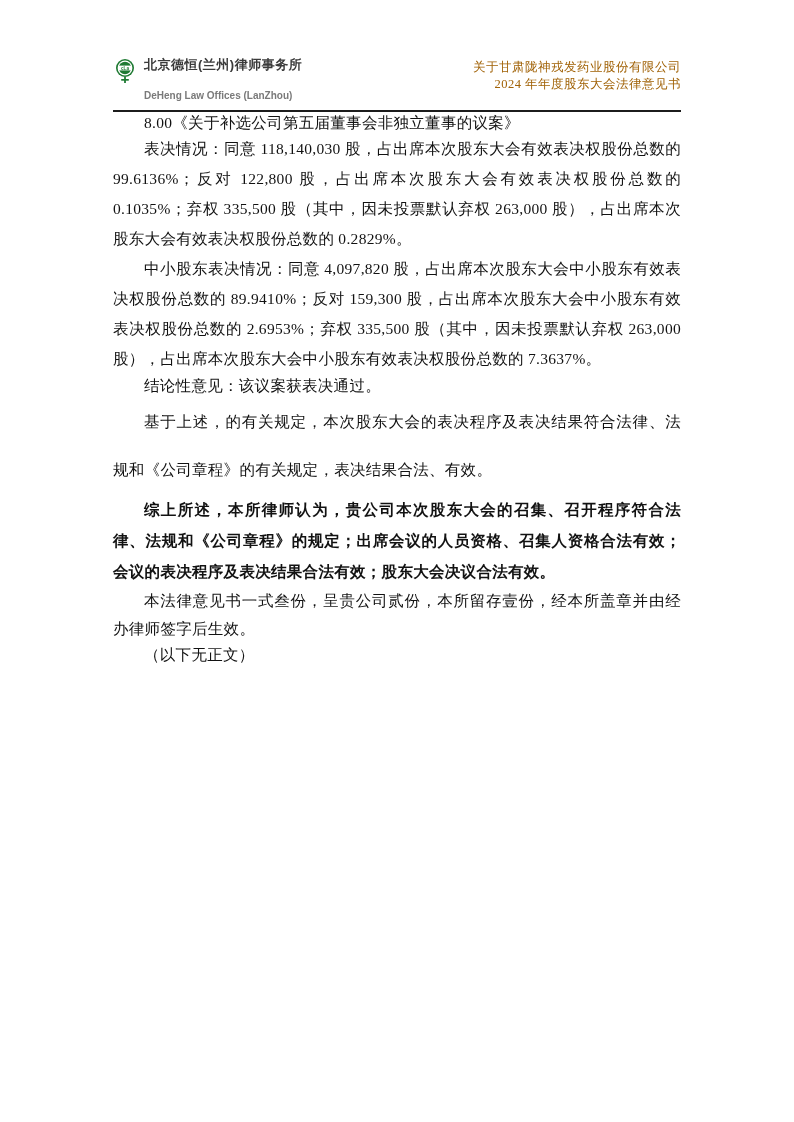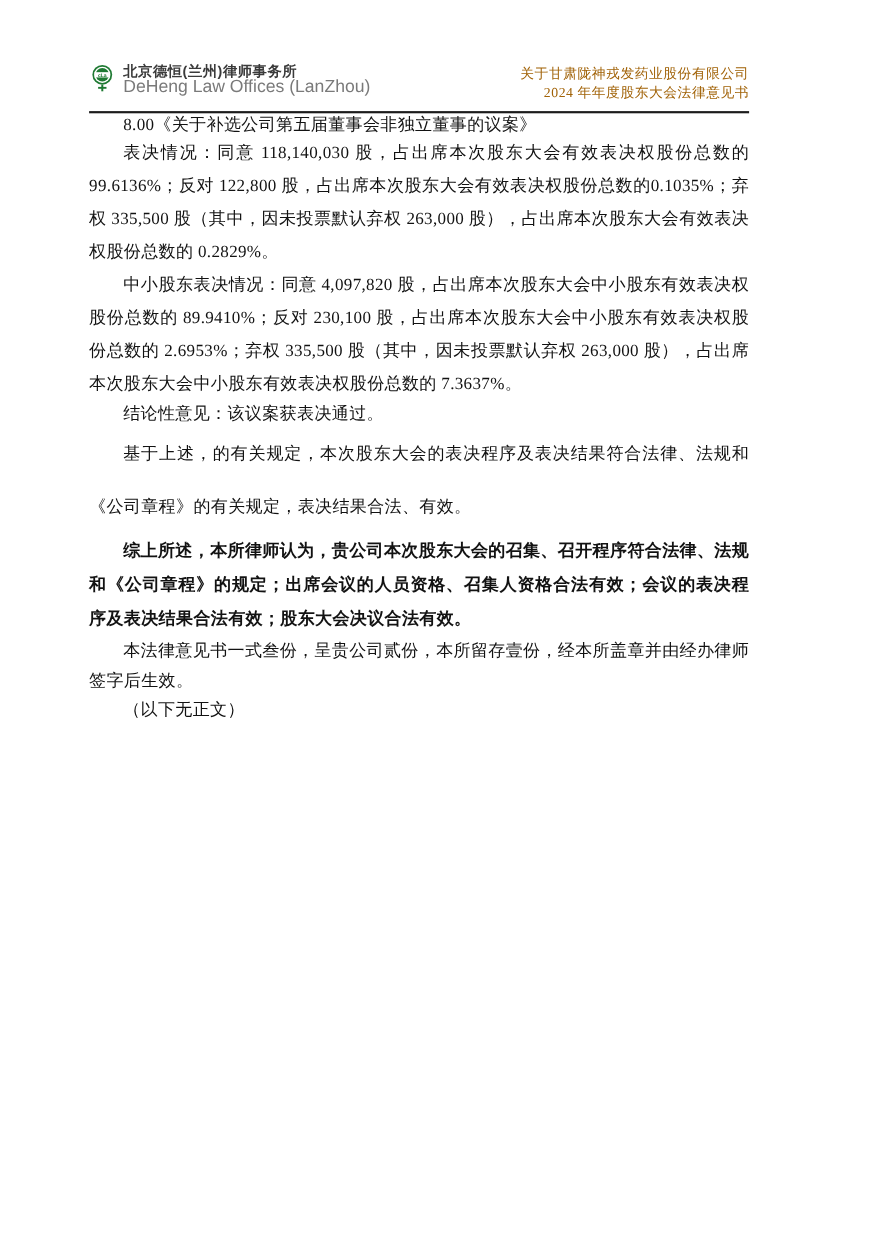--- a/index.html
+++ b/index.html
@@ -1,36 +1,36 @@
 <!DOCTYPE html>
 <html><head>
 <meta charset="utf-8">
 <style>
   html,body{margin:0;padding:0;background:#ffffff;}
   .page{
     position:relative;
     width:794px;height:816px;
     background:#ffffff;
     box-sizing:border-box;
-    padding:57px 113px 0 81px;
+    padding:57px 113px 0 113px;
     font-family:"Liberation Serif","DejaVu Serif",serif;
     color:#121212;
     overflow:hidden;
   }
   
   .header{display:flex;justify-content:space-between;align-items:flex-start;}
   .brand{display:flex;align-items:flex-start;gap:7px;}
   .logo{width:24px;height:26px;flex:0 0 auto;margin-top:1px;}
   .firm-cn{
     font-family:"Liberation Sans","DejaVu Sans",sans-serif;
     font-weight:bold;font-size:13px;color:#3a3a3a;letter-spacing:0.5px;line-height:15px;
   }
   .firm-en{
     font-family:"Liberation Sans","DejaVu Sans",sans-serif;
-    font-weight:normal;font-size:16px;color:#7a7a7a;margin-top:2px;line-height:12px;
+    font-weight:bold;font-size:10px;color:#7a7a7a;margin-top:18px;line-height:12px;
   }
   .doc-title{
     text-align:right;font-size:12.5px;line-height:17px;color:#a16207;margin-top:2px;
     letter-spacing:0.5px;
   }
   .rule{border-bottom:2px solid #1c1c1c;margin-top:8px;}
   
   .body p{margin:0;text-align:justify;text-indent:2em;letter-spacing:0.3px;}
   .p-proposal{margin-top:22px;font-size:15.5px;line-height:22px;}
   .p-votes{margin-top:16px;font-size:15.5px;line-height:30px;}
@@ -72,21 +72,21 @@
       <div>关于甘肃陇神戎发药业股份有限公司</div>
       <div>2024 年年度股东大会法律意见书</div>
     </div>
   </div>
 
   <div class="rule"></div>
 
   <div class="body">
     <p class="p-proposal">8.00《关于补选公司第五届董事会非独立董事的议案》</p>
     <p class="p-votes">表决情况：同意 118,140,030 股，占出席本次股东大会有效表决权股份总数的 99.6136%；反对 122,800 股，占出席本次股东大会有效表决权股份总数的0.1035%；弃权 335,500 股（其中，因未投票默认弃权 263,000 股），占出席本次股东大会有效表决权股份总数的 0.2829%。</p>
-    <p class="p-votes-minor">中小股东表决情况：同意 4,097,820 股，占出席本次股东大会中小股东有效表决权股份总数的 89.9410%；反对 230,100 股，占出席本次股东大会中小股东有效表决权股份总数的 2.6953%；弃权 335,500 股（其中，因未投票默认弃权 263,000 股），占出席本次股东大会中小股东有效表决权股份总数的 7.3637%。</p>
+    <p class="p-votes-minor">中小股东表决情况：同意 4,097,820 股，占出席本次股东大会中小股东有效表决权股份总数的 89.9410%；反对 159,300 股，占出席本次股东大会中小股东有效表决权股份总数的 2.6953%；弃权 335,500 股（其中，因未投票默认弃权 263,000 股），占出席本次股东大会中小股东有效表决权股份总数的 7.3637%。</p>
     <p class="p-result">结论性意见：该议案获表决通过。</p>
     <p class="p-based">基于上述，的有关规定，本次股东大会的表决程序及表决结果符合法律、法规和《公司章程》的有关规定，表决结果合法、有效。</p>
     <p class="p-conclusion">综上所述，本所律师认为，贵公司本次股东大会的召集、召开程序符合法律、法规和《公司章程》的规定；出席会议的人员资格、召集人资格合法有效；会议的表决程序及表决结果合法有效；股东大会决议合法有效。</p>
     <p class="p-copies">本法律意见书一式叁份，呈贵公司贰份，本所留存壹份，经本所盖章并由经办律师签字后生效。</p>
     <p class="p-nobody">（以下无正文）</p>
   </div>
 
   <div class="footer">- 7 -</div>
 
 </div>

